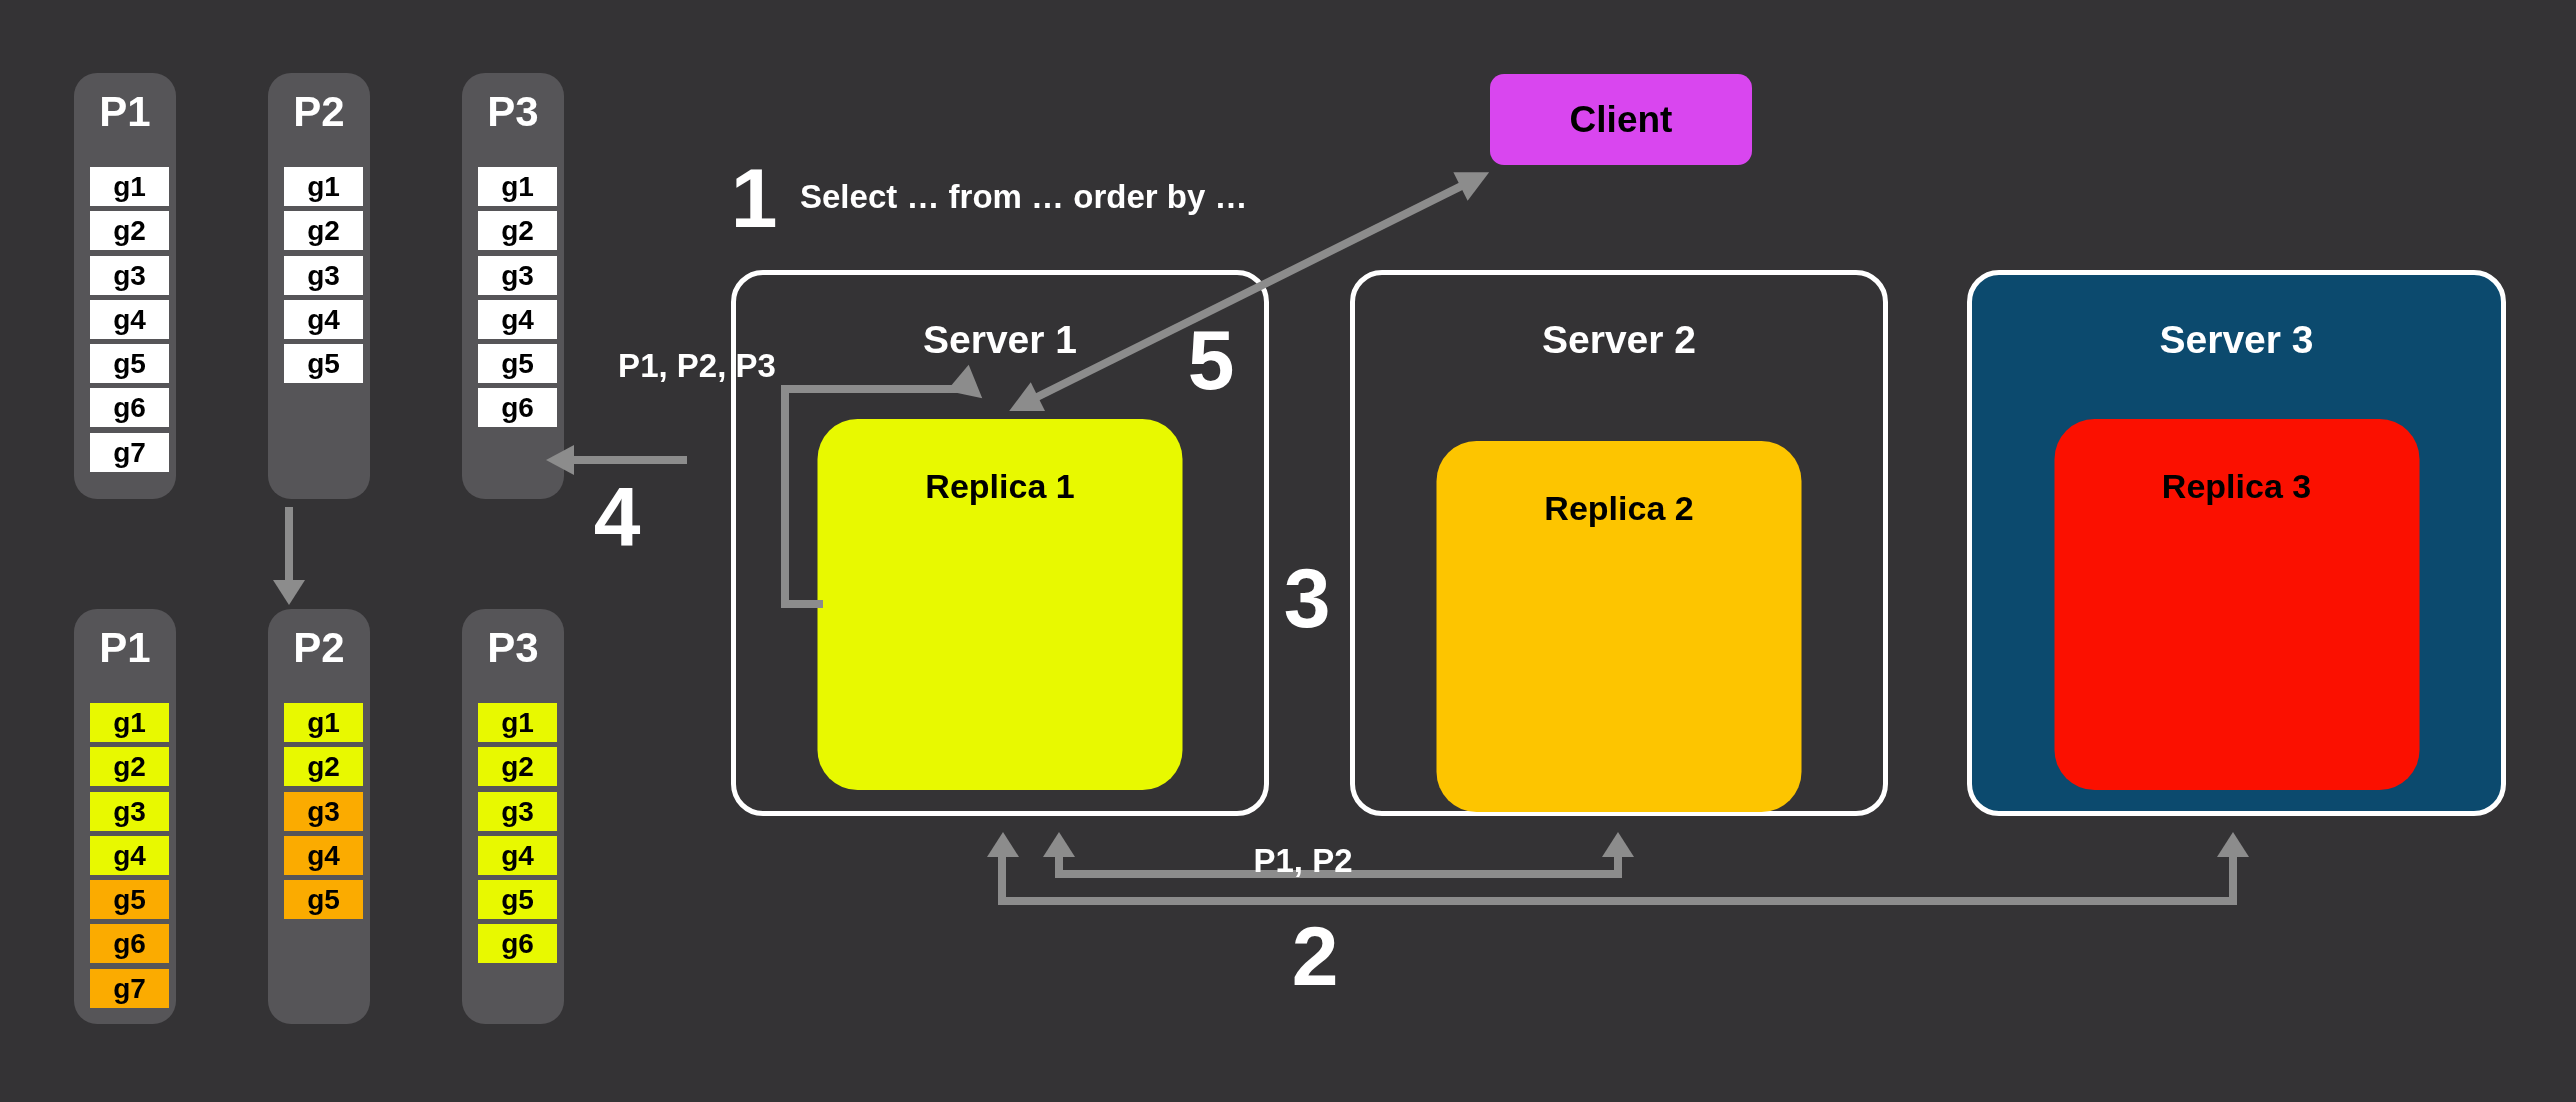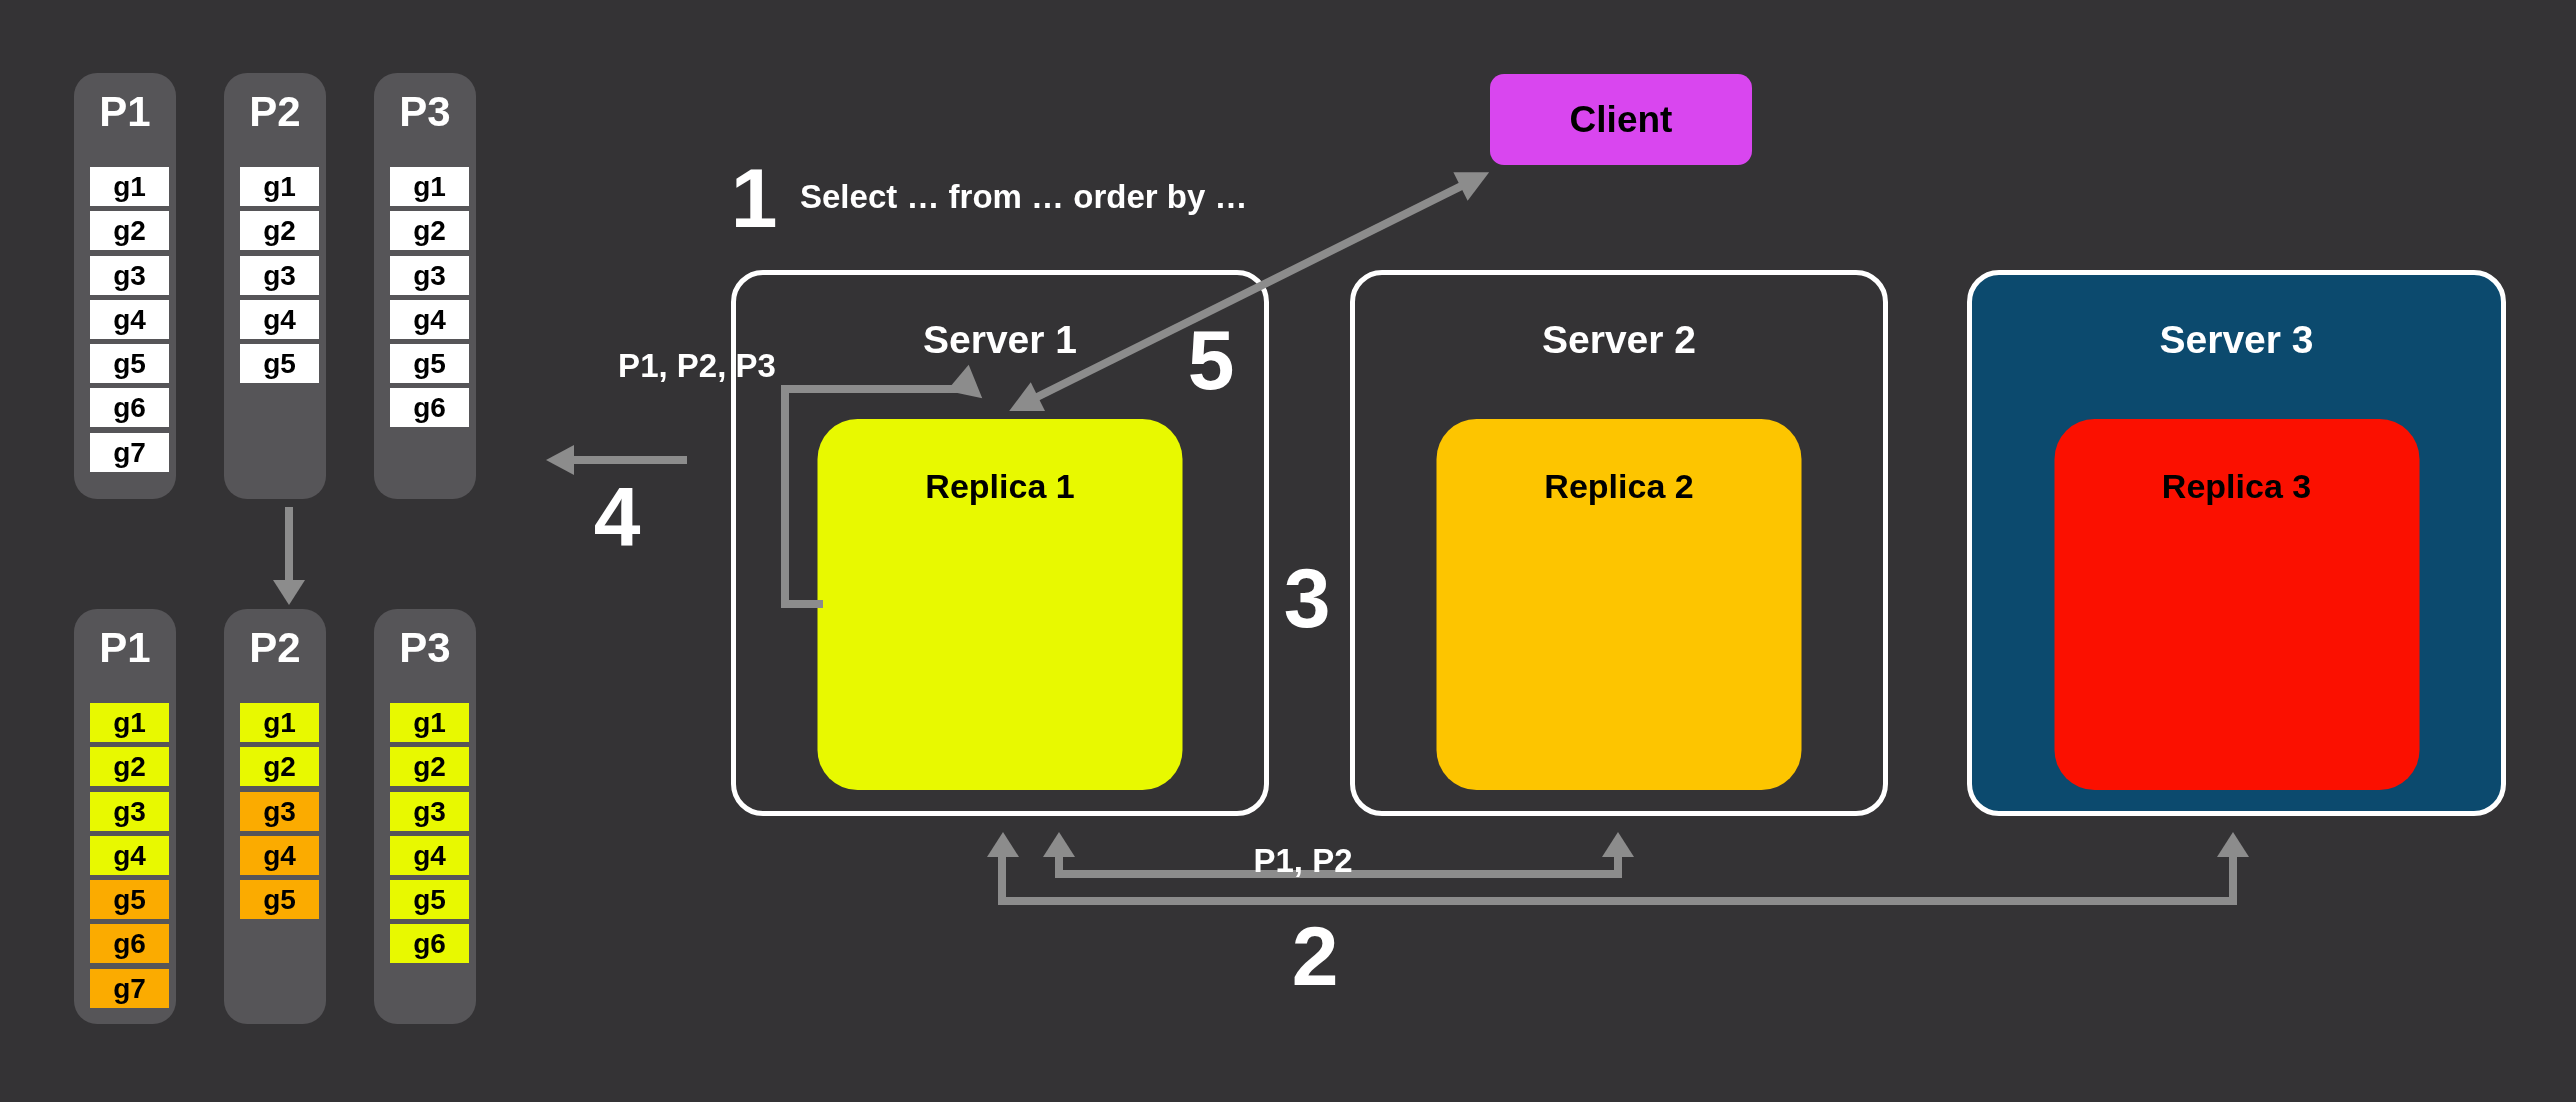--- a/index.html
+++ b/index.html
@@ -2,21 +2,21 @@
 <html style="font-size:14px"><head>
 <meta charset="utf-8">
 <style>
   * { margin:0; padding:0; box-sizing:border-box; }
   html,body { background:#343335; }
   #canvas {
     position:relative; width:2576px; height:1102px; background:#343335;
     font-family:"Liberation Sans","DejaVu Sans",sans-serif; overflow:hidden;
   }
   
-  .pgroup { position:absolute; display:flex; gap:48px; }
+  .pgroup { position:absolute; display:flex; gap:92px; }
   #pgroup-unsorted { left:74px; top:73px; }
   #pgroup-sorted   { left:74px; top:609px; }
   .pcol { width:102px; background:#565558; border-radius:23px; position:relative; }
   #pgroup-unsorted .pcol { height:426px; }
   #pgroup-sorted   .pcol { height:415px; }
   .pcol-title { margin-top:14px; text-align:center; font-size:42px; font-weight:bold; color:#ffffff; line-height:49px; }
   .glist { position:absolute; top:94px; left:16px; width:100%;
            display:flex; flex-direction:column; gap:5.3px; align-items:flex-start; }
   .gbox { width:79px; height:39px; line-height:39px; text-align:center;
           font-size:28px; font-weight:bold; color:#000000; }
@@ -153,21 +153,21 @@
   <div id="query-label" class="dlabel">Select … from … order by …</div>
 
   <div id="server1" class="server">
     <div class="server-title">Server 1</div>
     <div class="replica" style="background: rgb(232, 249, 0);">
       <div class="replica-title">Replica 1</div>
     </div>
   </div>
   <div id="server2" class="server">
     <div class="server-title">Server 2</div>
-    <div class="replica" style="background: rgb(253, 197, 0);">
+    <div class="replica" style="background: rgb(253, 197, 0); margin-top: 22px;">
       <div class="replica-title">Replica 2</div>
     </div>
   </div>
   <div id="server3" class="server" style="background: #0c4a6e;">
     <div class="server-title">Server 3</div>
     <div class="replica" style="background: rgb(251, 16, 0);">
       <div class="replica-title">Replica 3</div>
     </div>
   </div>
 

